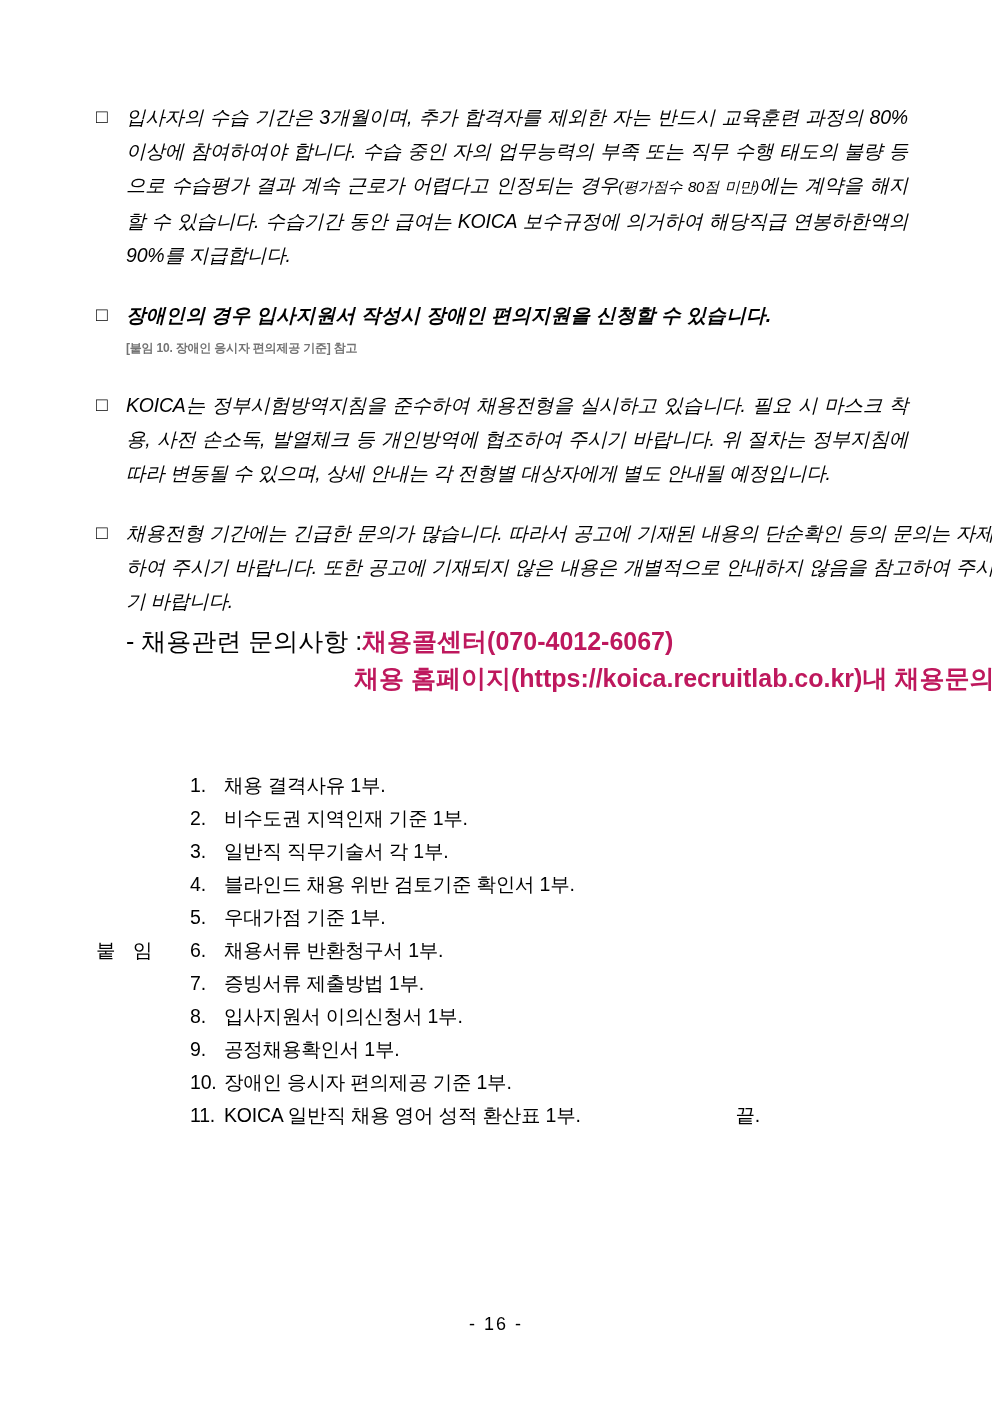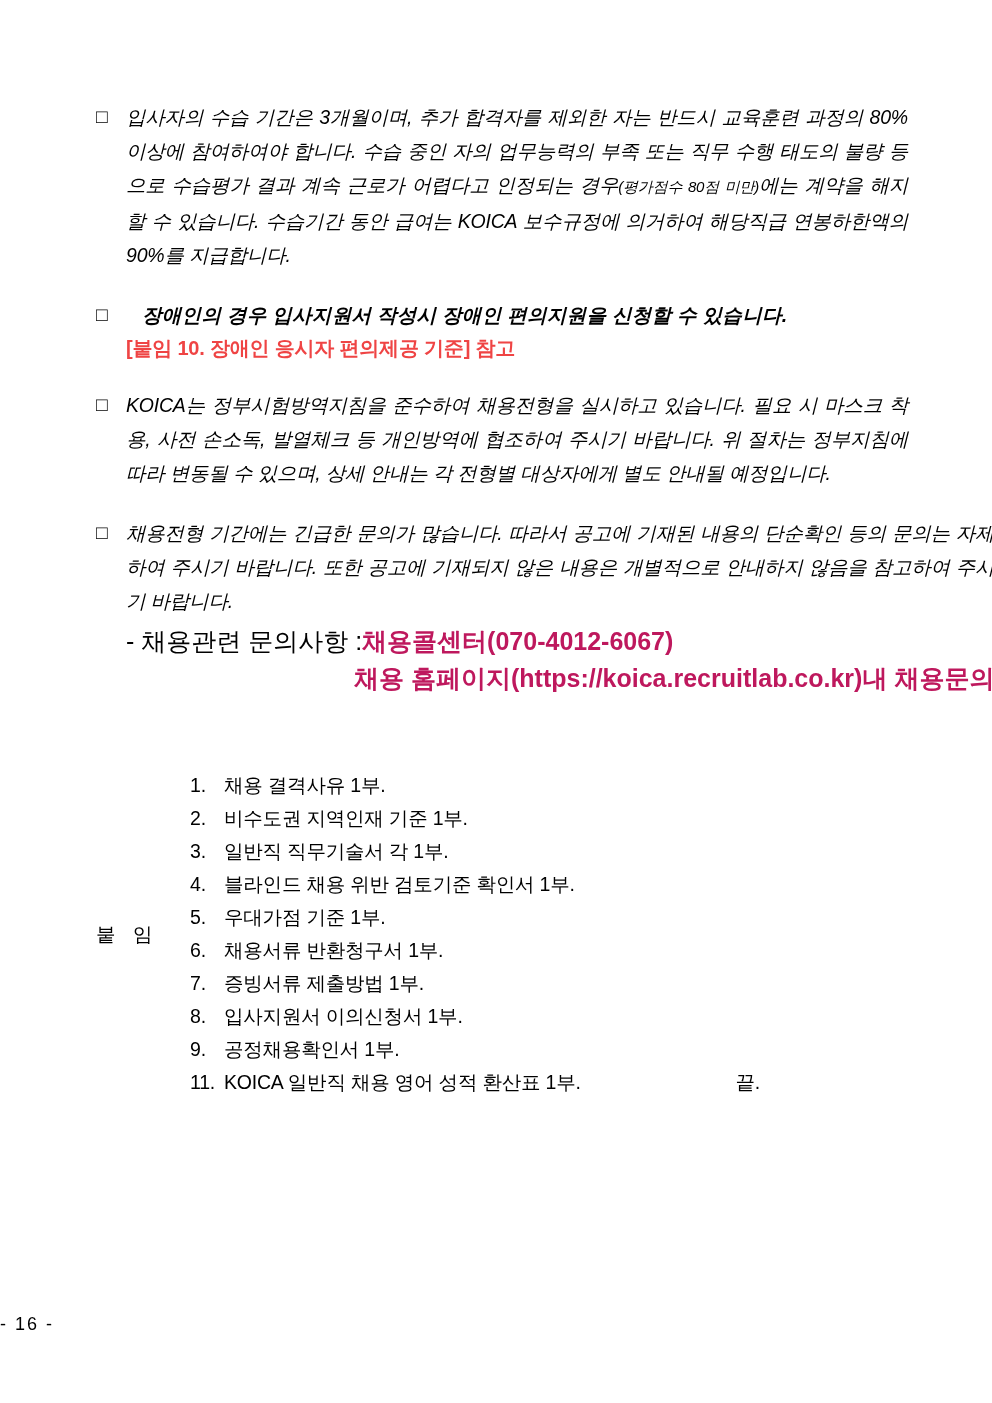--- a/index.html
+++ b/index.html
@@ -46,26 +46,25 @@
     text-justify: inter-ideograph;
     letter-spacing: -0.2px;
     font-style: italic;
   }
   .para .small {
     font-size: 15px;
   }
   .para.bold {
     font-weight: bold;
     letter-spacing: 0.3px;
-    margin-left: 16px;
   }
   .subnote {
-    font-size: 20px;
+    font-size: 12px;
     font-weight: bold;
-    color: #ef4444;
+    color: #737373;
     line-height: 28px;
     margin-top: 2px;
     letter-spacing: -0.2px;
   }
 
   
   .contact-line {
     font-size: 25px;
     line-height: 34px;
     margin-top: 6px;
@@ -119,20 +118,21 @@
     float: right;
     padding-right: 148px;
   }
 
   
   .footer {
     position: absolute;
     left: 0;
     right: 0;
     bottom: 68px;
+    text-align: center;
     font-size: 18px;
     letter-spacing: 2px;
   }
 </style>
 </head>
 <body>
 
 <div class="page">
 
   <div class="block">
@@ -207,20 +207,24 @@
       </div>
       <div class="attach-item">
         <span class="attach-num">8.</span>
         <span class="attach-text">입사지원서 이의신청서 1부.</span>
       </div>
       <div class="attach-item">
         <span class="attach-num">9.</span>
         <span class="attach-text">공정채용확인서 1부.</span>
       </div>
       <div class="attach-item">
+        <span class="attach-num">10.</span>
+        <span class="attach-text">장애인 응시자 편의제공 기준  1부.</span>
+      </div>
+      <div class="attach-item">
         <span class="attach-num">11.</span>
         <span class="attach-text"><span>KOICA 일반직 채용 영어 성적 환산표 1부.</span><span class="attach-end">끝.</span></span>
       </div>
 
     </div>
   </div>
 
   <div class="footer">- 16 -</div>
 
 </div>

